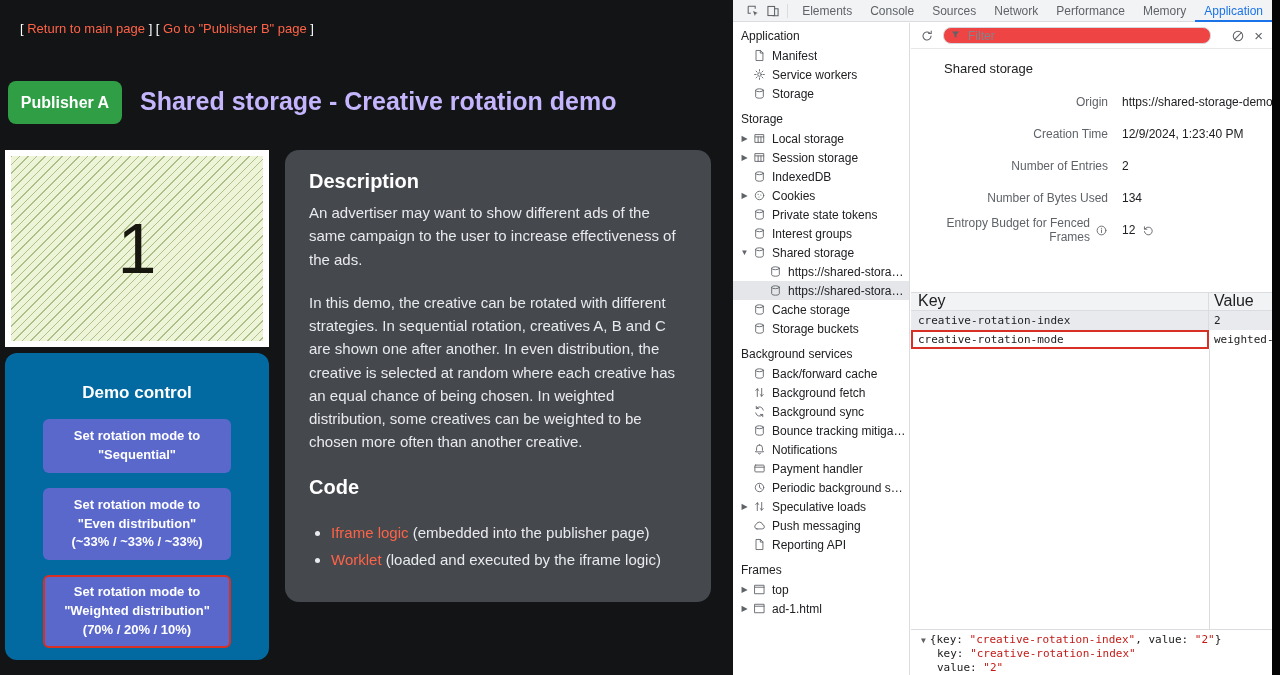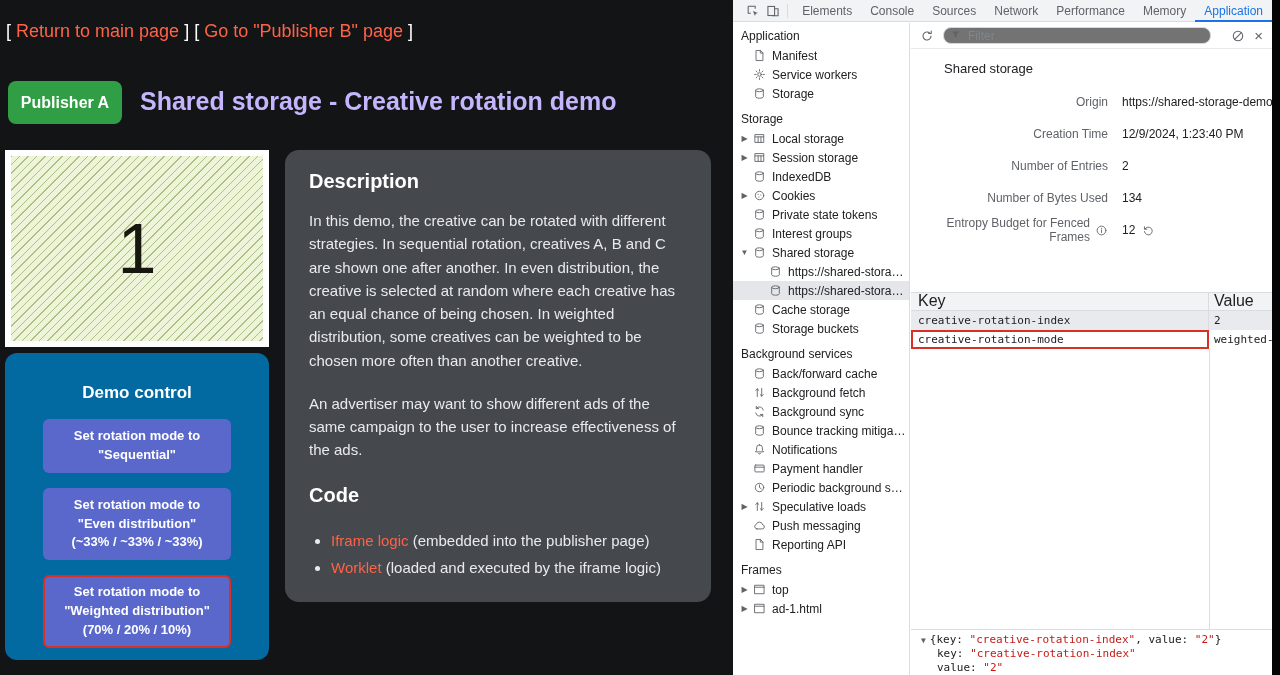--- a/index.html
+++ b/index.html
@@ -1,39 +1,39 @@
 <!DOCTYPE html>
 <html style="--badge-green: #2f9e44; --button-blue: #5a68cc; --link-red: #ff6347; --highlight-red: #d93025; --devtools-accent: #1a73e8; --string-red: #c41a16;"><head>
 <meta charset="utf-8">
 <style>
   * { box-sizing: border-box; }
   body { margin: 0; background: #000; font-family: "Liberation Sans", sans-serif; }
   .stage { position: relative; width: 1280px; height: 675px; overflow: hidden; background: #050505; }
 
   
   .demo-page { position: absolute; left: 0; top: 0; width: 733px; height: 675px; background: #131416; color: #fff; }
-  .top-links { position: absolute; left: 6px; top: 21px; font-size: 18px; color: #fff; }
+  .top-links { position: absolute; left: 20px; top: 21px; font-size: 13px; color: #fff; }
   .top-links a { color: var(--link-red, #ff6347); text-decoration: none; cursor: pointer; }
   .publisher-badge { position: absolute; left: 8px; top: 81px; width: 114px; height: 43px; background: var(--badge-green, #2f9e44);
     border-radius: 8px; display: flex; align-items: center; justify-content: center; font-size: 16px; font-weight: bold; color: #fff; }
   .page-title { position: absolute; left: 140px; top: 87px; margin: 0; font-size: 25px; font-weight: bold; color: #c4b5fd; }
   .creative { position: absolute; left: 5px; top: 150px; width: 264px; height: 197px; border: 6px solid #fff;
     background-color: #eef4d8;
     background-image: repeating-linear-gradient(135deg, rgba(110,140,60,0.5) 0 1px, transparent 1px 6px);
     display: flex; align-items: center; justify-content: center; }
   .creative-number { font-size: 70px; color: #17170f; line-height: 1; }
   .demo-control { position: absolute; left: 5px; top: 353px; width: 264px; height: 307px; background: #0369a1; border-radius: 12px; }
   .demo-control h2 { margin: 0; padding-top: 30px; text-align: center; font-size: 17px; color: #fff; }
   .buttons { width: 188px; margin: 16px auto 0; display: flex; flex-direction: column; gap: 15px; }
   .demo-btn { display: block; width: 100%; background: var(--button-blue, #5a68cc); color: #fff; font-weight: bold; font-size: 13px;
     line-height: 1.45; padding: 6px 4px; border: 2px solid transparent; border-radius: 6px; font-family: inherit; text-align: center; cursor: pointer; }
   .demo-btn.highlighted { border-color: var(--highlight-red, #d93025); }
   .description-panel { position: absolute; left: 285px; top: 150px; width: 426px; height: 452px; background: #45484d;
     border-radius: 14px; padding: 20px 24px; color: #e8eaed; overflow: hidden; }
-  .description-panel h2 { margin: 0 0 16px; font-size: 20px; color: #fff; }
+  .description-panel h2 { margin: 0 0 8px; font-size: 20px; color: #fff; }
   .description-panel h2.code-h { margin: 22px 0 22px; }
   .description-panel p { margin: 0 0 20px; font-size: 15px; line-height: 1.55; }
   .description-panel ul { margin: 0; padding-left: 22px; }
   .description-panel li { font-size: 15px; line-height: 1.55; margin-bottom: 4px; }
   .desc-link { color: var(--link-red, #ff6347); text-decoration: none; cursor: pointer; }
 
   
   .devtools { position: absolute; left: 733px; top: 0; width: 539px; height: 675px; background: #fff; color: #202124; font-size: 12px; }
   .right-edge { position: absolute; left: 1272px; top: 0; width: 8px; height: 675px; background: #050505; }
 
@@ -53,21 +53,21 @@
   .sb-row.selected { background: #e4e6ea; }
   .sb-exp { width: 13px; font-size: 8px; color: #5f6368; text-align: center; flex: none; }
   .sb-icon { width: 16px; height: 14px; flex: none; margin-right: 5px; display: flex; align-items: center; justify-content: center; }
   .sb-icon svg, .meta-ic svg { stroke: #5f6368; fill: none; stroke-width: 1.1; stroke-linecap: round; stroke-linejoin: round; width: 13px; height: 13px; display: block; }
   .sb-label { overflow: hidden; text-overflow: ellipsis; }
 
   .dt-content { position: absolute; left: 178px; top: 23px; right: 0; bottom: 0; display: flex; flex-direction: column; }
   .dt-toolbar { height: 26px; flex: none; display: flex; align-items: center; gap: 9px; padding: 0 9px; border-bottom: 1px solid #e8e8e8; }
   .tb-ic { display: flex; align-items: center; justify-content: center; cursor: pointer; }
   .tb-ic svg { stroke: #5f6368; fill: none; stroke-width: 1.2; stroke-linecap: round; stroke-linejoin: round; width: 14px; height: 14px; }
-  .dt-filter { display: flex; align-items: center; gap: 5px; width: 268px; height: 17px; background: #737373; border: 1px solid #d5d8dc;
+  .dt-filter { display: flex; align-items: center; gap: 5px; width: 268px; height: 17px; background: #ef4444; border: 1px solid #d5d8dc;
     border-radius: 8px; padding: 0 6px; }
   .dt-filter svg { width: 11px; height: 11px; }
   .dt-filter input { border: none; background: transparent; outline: none; font-size: 12px; color: #202124; width: 100%; font-family: inherit; }
   .dt-filter input::placeholder { color: #80868b; }
   .flex1 { flex: 1; }
   .dt-close { font-size: 15px; color: #5f6368; line-height: 1; }
 
   .dt-scroll { flex: 1; display: flex; flex-direction: column; overflow: hidden; }
   .dt-heading { margin: 0; padding: 12px 0 6px 33px; font-size: 13px; font-weight: 400; color: #202124; }
   .dt-meta { margin-top: 4px; }
@@ -123,22 +123,22 @@
           <button class="demo-btn highlighted">
             <div>Set rotation mode to</div>
             <div>"Weighted distribution"</div>
             <div>(70% / 20% / 10%)</div>
           </button>
         </div>
     </div>
 
     <div class="description-panel">
       <h2>Description</h2>
+      <p>An advertiser may want to show different ads of the same campaign to the user to increase effectiveness of the ads.</p>
       <p>In this demo, the creative can be rotated with different strategies. In sequential rotation, creatives A, B and C are shown one after another. In even distribution, the creative is selected at random where each creative has an equal chance of being chosen. In weighted distribution, some creatives can be weighted to be chosen more often than another creative.</p>
-      <p>An advertiser may want to show different ads of the same campaign to the user to increase effectiveness of the ads.</p>
       <h2 class="code-h">Code</h2>
       <ul id="code-bullets">
           <li><a class="desc-link">Iframe logic</a><span> (embedded into the publisher page)</span></li>
           <li><a class="desc-link">Worklet</a><span> (loaded and executed by the iframe logic)</span></li>
         </ul>
     </div>
   </section>
 
   <section class="devtools">
     <div class="dt-tabbar">

